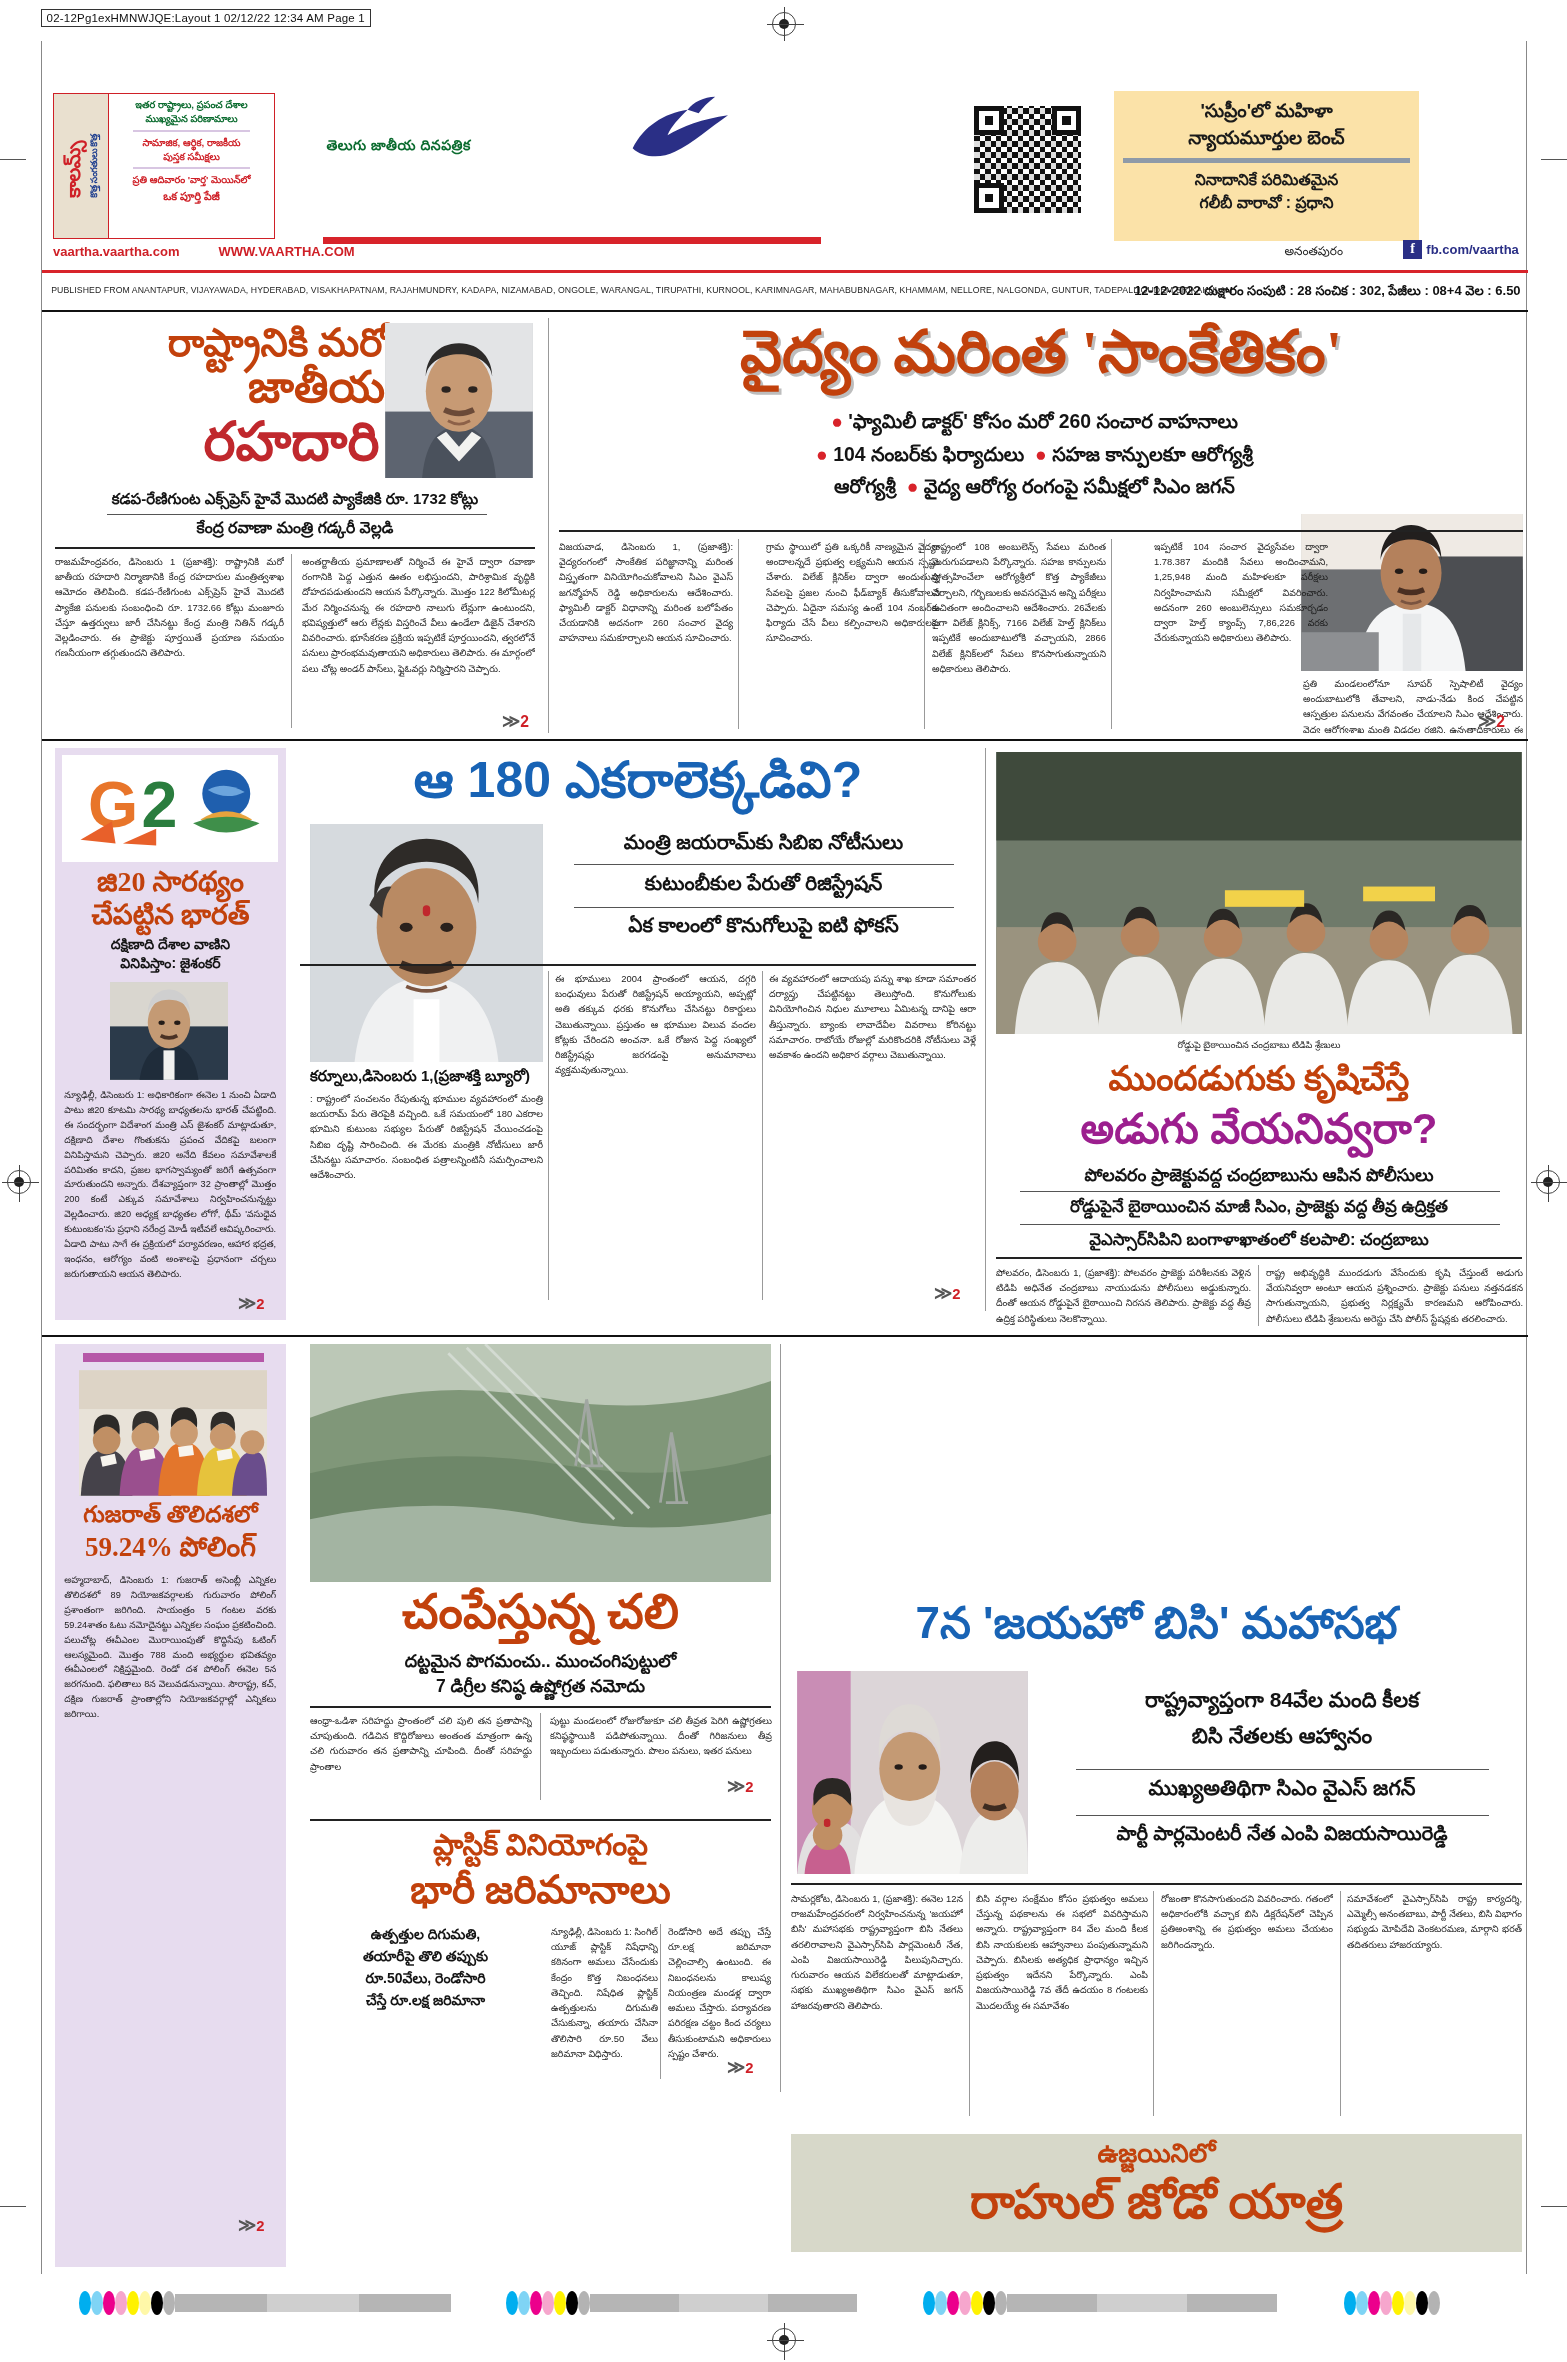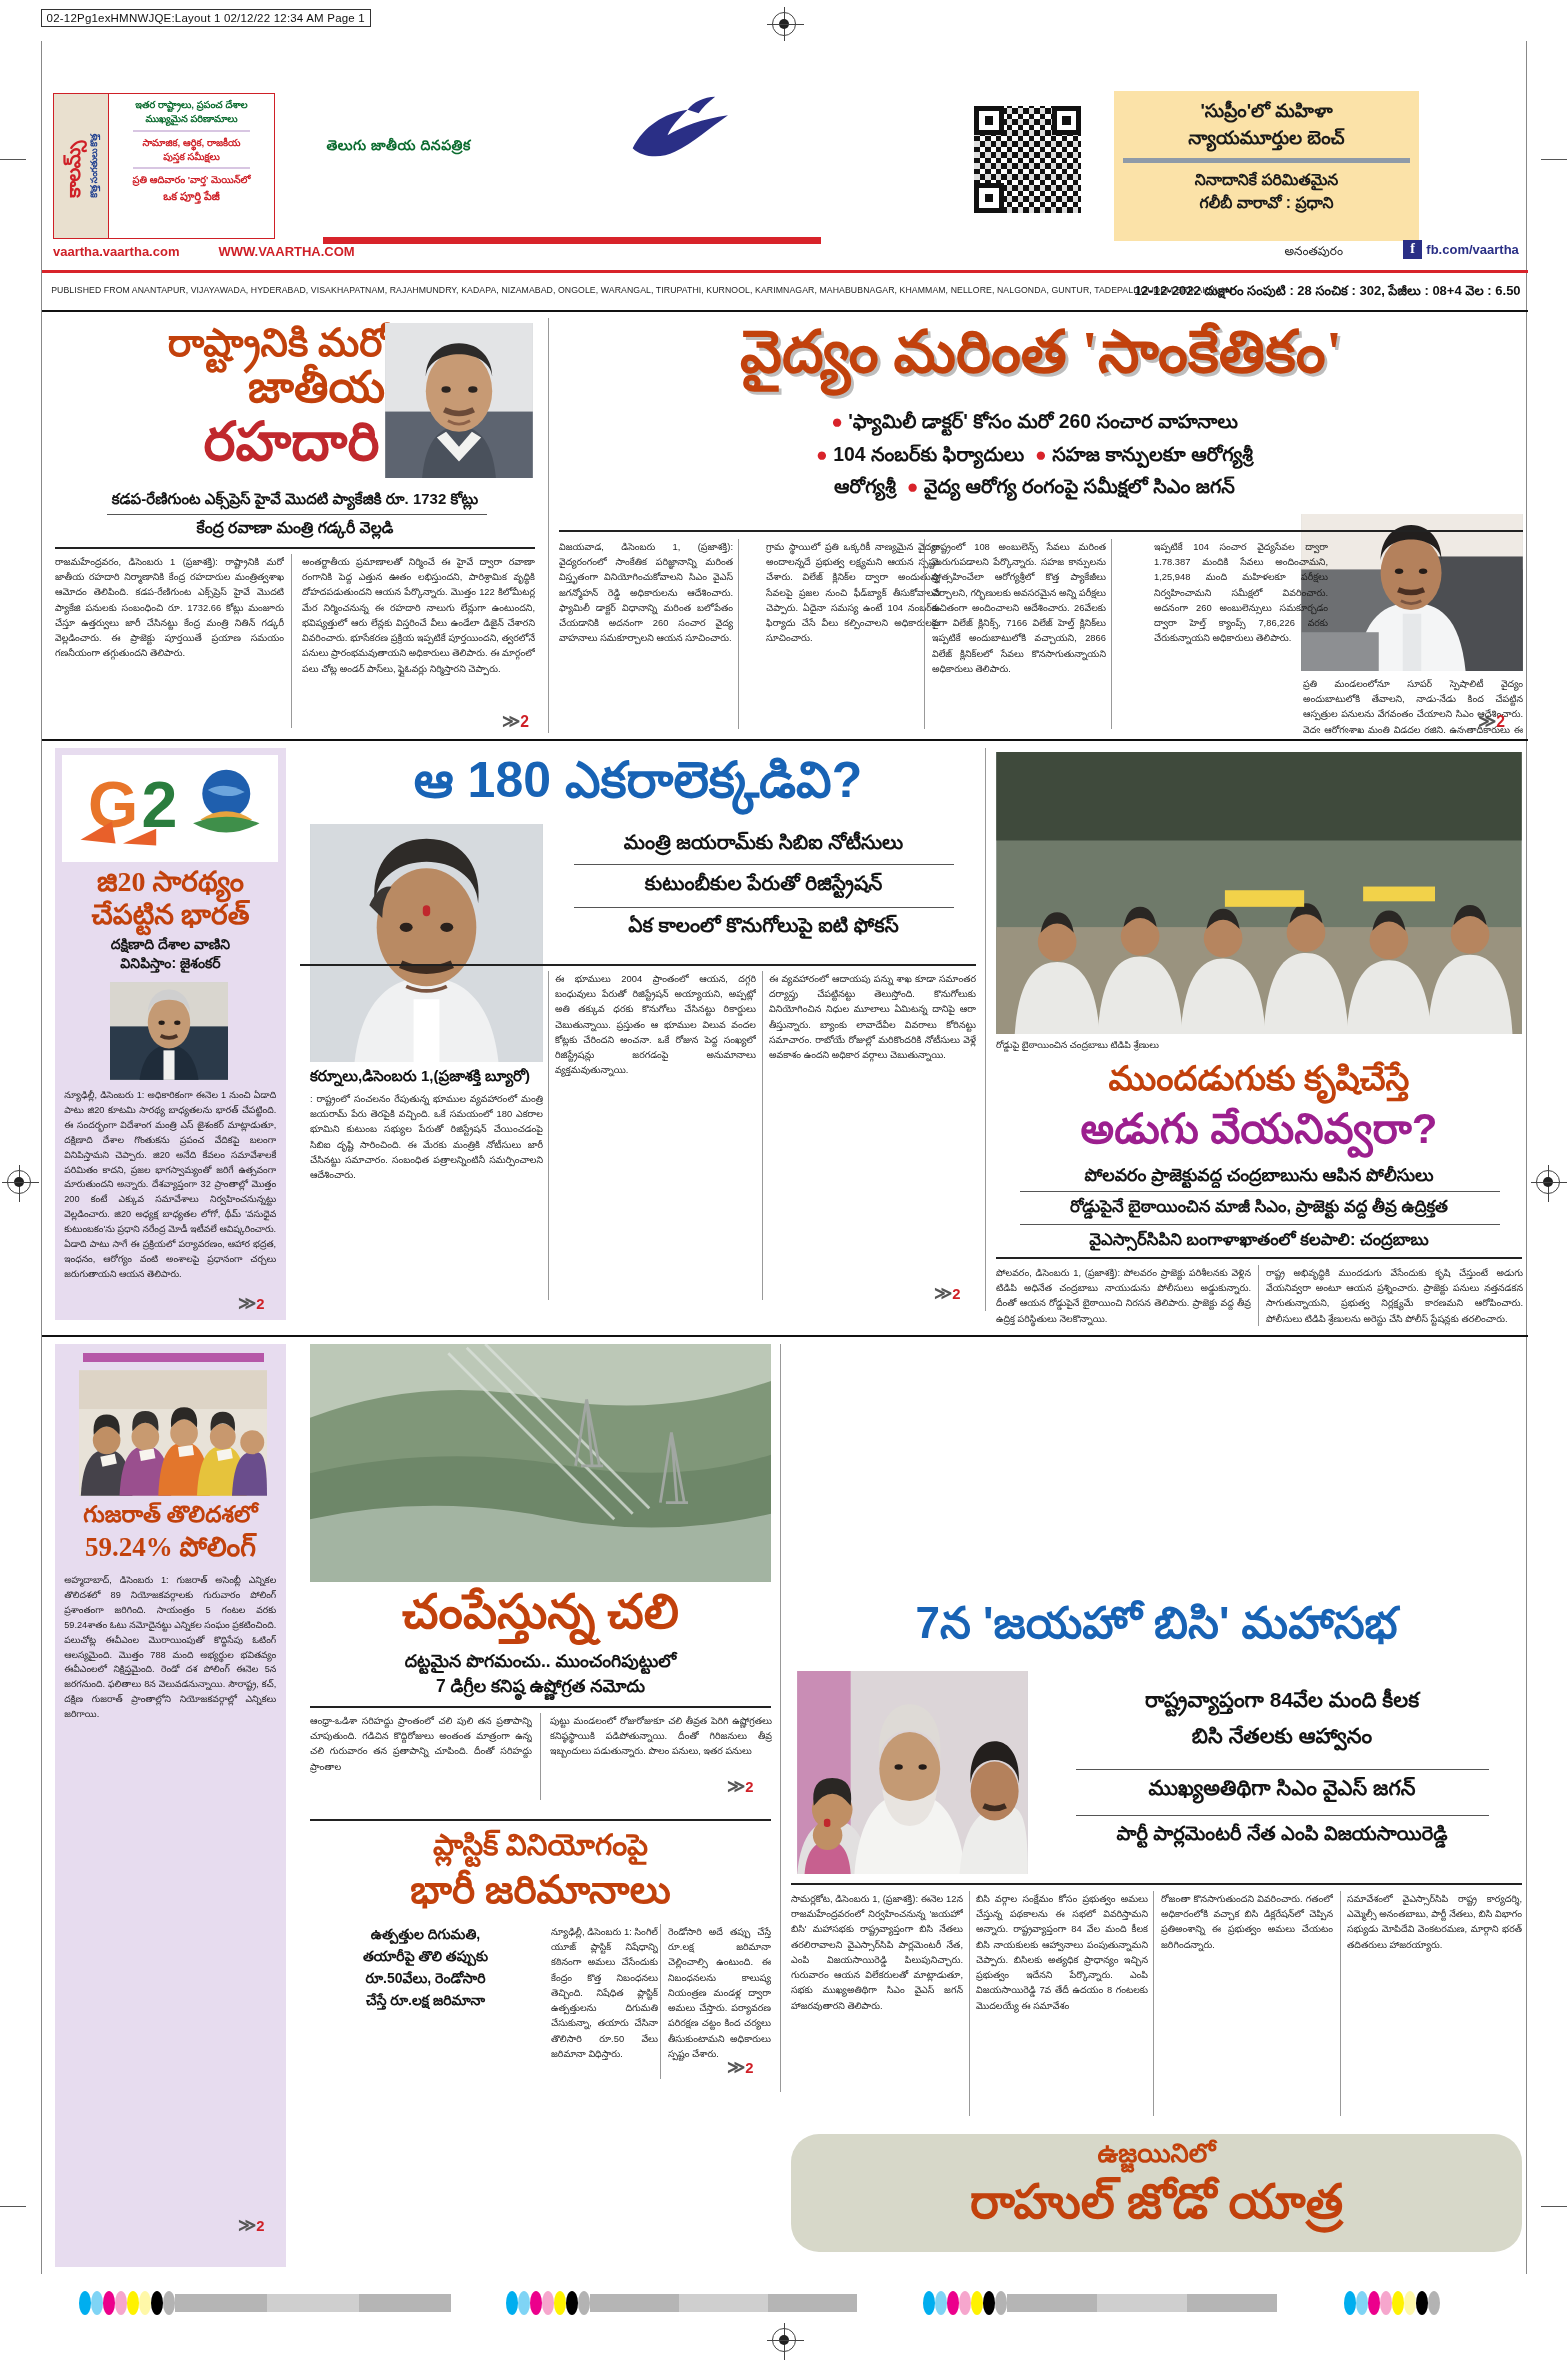--- a/index.html
+++ b/index.html
@@ -121,21 +121,21 @@
   .thickrule{ position:absolute; background:#222; height:1.8px; }
   .body-col{
     position:absolute; font-size:9.4px; line-height:1.62; color:#1b1b1b;
     text-align:justify; overflow:hidden;
   }
   .byline{ font-size:15px; font-weight:bold; color:#111; }
   .jumpwrap{ position:absolute; font-size:15.7px; font-weight:bold; color:#cf2027; }
   .jumpwrap .chev{ color:#555; font-size:17.5px; }
 
   .photo{ position:absolute; overflow:hidden; background:#cdd3d8; }
-  .cap{ position:absolute; font-size:9.2px; color:#222; text-align:left; }
+  .cap{ position:absolute; font-size:9.2px; color:#222; text-align:center; }
 
   
   .h-red{ color:#c0282d; }
   .h-blue{ color:#1863b5; }
   .h-purple{ color:#9c1f8e; }
   .h-black{ color:#c2410c;font-family:Liberation Serif, serif; }
   .hl{ position:absolute; font-weight:bold; line-height:1.02; }
   .sub{ position:absolute; font-weight:bold; color:#141414; text-align:center; }
 
   
@@ -606,21 +606,21 @@
       <div class="thickrule" style="left:749px; top:1842px; width:731px;"></div>
       <div class="body-col" style="left:749px; top:1850px; width:172px; height:229px;">సామర్లకోట, డిసెంబరు 1, (ప్రజాశక్తి): ఈనెల 12న రాజమహేంద్రవరంలో నిర్వహించనున్న 'జయహో బిసి' మహాసభకు రాష్ట్రవ్యాప్తంగా బిసి నేతలు తరలిరావాలని వైఎస్సార్‌సిపి పార్లమెంటరీ నేత, ఎంపి విజయసాయిరెడ్డి పిలుపునిచ్చారు. గురువారం ఆయన విలేకరులతో మాట్లాడుతూ, సభకు ముఖ్యఅతిథిగా సిఎం వైఎస్ జగన్ హాజరవుతారని తెలిపారు.</div>
       <div class="body-col" style="left:934px; top:1850px; width:172px; height:229px;">బిసి వర్గాల సంక్షేమం కోసం ప్రభుత్వం అమలు చేస్తున్న పథకాలను ఈ సభలో వివరిస్తామని అన్నారు. రాష్ట్రవ్యాప్తంగా 84 వేల మంది కీలక బిసి నాయకులకు ఆహ్వానాలు పంపుతున్నామని చెప్పారు. బిసిలకు అత్యధిక ప్రాధాన్యం ఇచ్చిన ప్రభుత్వం ఇదేనని పేర్కొన్నారు. ఎంపి విజయసాయిరెడ్డి 7వ తేదీ ఉదయం 8 గంటలకు మొదలయ్యే ఈ సమావేశం</div>
       <div class="body-col" style="left:1119px; top:1850px; width:172px; height:229px;">రోజంతా కొనసాగుతుందని వివరించారు. గతంలో అధికారంలోకి వచ్చాక బిసి డిక్లరేషన్‌లో చెప్పిన ప్రతిఅంశాన్ని ఈ ప్రభుత్వం అమలు  చేయటం జరిగిందన్నారు.</div>
       <div class="body-col" style="left:1305px; top:1850px; width:175px; height:229px;">సమావేశంలో వైఎస్సార్‌సిపి రాష్ట్ర కార్యదర్శి, ఎమ్మెల్సీ అనంతబాబు, పార్టీ నేతలు, బిసి విభాగం సభ్యుడు మోపిదేవి వెంకటరమణ, మార్గాని భరత్ తదితరులు హాజరయ్యారు.</div>
       <div class="col-rule" style="left:927px; top:1850px; height:225px;"></div>
       <div class="col-rule" style="left:1111px; top:1850px; height:225px;"></div>
       <div class="col-rule" style="left:1298px; top:1850px; height:225px;"></div>
     </div>
 
-    <div class="sandbar" style="left:749px; top:2093px; width:731px; height:118px;border-radius:28px;">
+    <div class="sandbar" style="left:749px; top:2093px; width:731px; height:118px;">
       <div class="hl h-black" style="left:0; top:7.4px; width:731px; font-size:26px; text-align:center;">ఉజ్జయినిలో</div>
       <div class="hl h-black" style="left:0; top:44px; width:731px; font-size:48px; text-align:center;">రాహుల్ జోడో యాత్ర</div>
     </div>
 
   </div>
 
   <div class="cmyk">
     <div class="grp" style="left:79px;">
       <span class="dot" style="background:#00aeef;"></span>
       <span class="dot" style="background:#7fd4f5;"></span>

